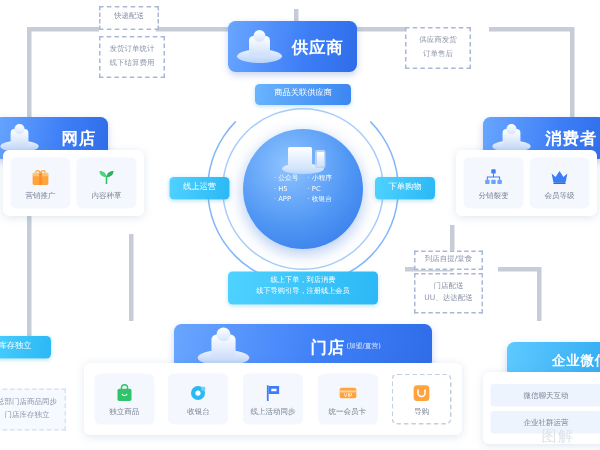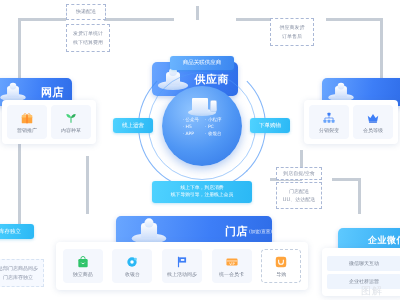--- a/index.html
+++ b/index.html
@@ -170,21 +170,21 @@
   <div class="note" style="left:276px; top:182px; width:46px; height:27px;">
     <span>门店配送</span>
     <span>UU、达达配送</span>
   </div>
 
   <div class="note" style="left:-8px; top:259px; width:52px; height:28px; border-color:#d7e3f3; background:#f6f9ff;">
     <span>总部门店商品同步</span>
     <span>门店库存独立</span>
   </div>
 
-  <div class="pill" style="left:152px; top:14px; width:86px; height:34px; padding-right:9px;margin-top:48px;">
+  <div class="pill" style="left:152px; top:14px; width:86px; height:34px; padding-right:9px;">
     <div class="art podium">
       <div class="base"></div>
         <div class="obj"></div>
         <div class="head"></div>
     </div>
     <span class="ttl">供应商</span>
   </div>
 
   <div class="pill" style="left:-4px; top:78px; width:76px; height:28px; padding-right:8px;">
     <div class="art podium" style="transform:translateY(-50%) scale(.85); left:2px;">
@@ -214,20 +214,21 @@
       <span class="lbl">内容种草</span>
     </div>
   </div>
 
   <div class="pill" style="left:322px; top:78px; width:82px; height:28px; padding-right:6px;">
     <div class="art podium" style="transform:translateY(-50%) scale(.85); left:4px;">
       <div class="base"></div>
         <div class="obj"></div>
         <div class="head"></div>
     </div>
+    <span class="ttl">消费者</span>
   </div>
   <div class="card" style="left:304px; top:100px; width:94px; height:44px;">
     <div class="feat">
       <svg class="ico" viewBox="0 0 24 24">
         <rect x="9.5" y="3" width="5" height="5" rx="1" fill="#3d7ef7"></rect>
         <rect x="2.5" y="15" width="5" height="5" rx="1" fill="#6aa5fb"></rect>
         <rect x="9.5" y="15" width="5" height="5" rx="1" fill="#6aa5fb"></rect>
         <rect x="16.5" y="15" width="5" height="5" rx="1" fill="#6aa5fb"></rect>
         <path d="M12 8v4M5 15v-3h14v3" stroke="#3d7ef7" stroke-width="1.2" fill="none"></path>
       </svg>
@@ -273,21 +274,21 @@
     <span>下单购物</span>
   </div>
   <div class="badge multi" style="left:152px; top:181px; width:100px; height:22px; font-size:4.8px;">
     <span style="white-space:pre-line;">线上下单，到店消费
 线下导购引导，注册线上会员</span>
   </div>
   <div class="badge" style="left:-14px; top:224px; width:48px; height:15px;">
     <span>库存独立</span>
   </div>
 
-  <div class="pill" style="left:116px; top:216px; width:156px; height:30px; ">
+  <div class="pill" style="left:116px; top:216px; width:172px; height:30px; padding-right:34px;">
     <div class="art podium" style="left:18px; transform:translateY(-50%) scale(1.15);">
       <div class="base"></div>
         <div class="obj"></div>
         <div class="head"></div>
     </div>
     <span class="ttl">门店</span>
     <span class="sub">(加盟/直营)</span>
   </div>
 
   <div class="card" style="left:56px; top:242px; width:252px; height:48px; justify-content:space-around;">

